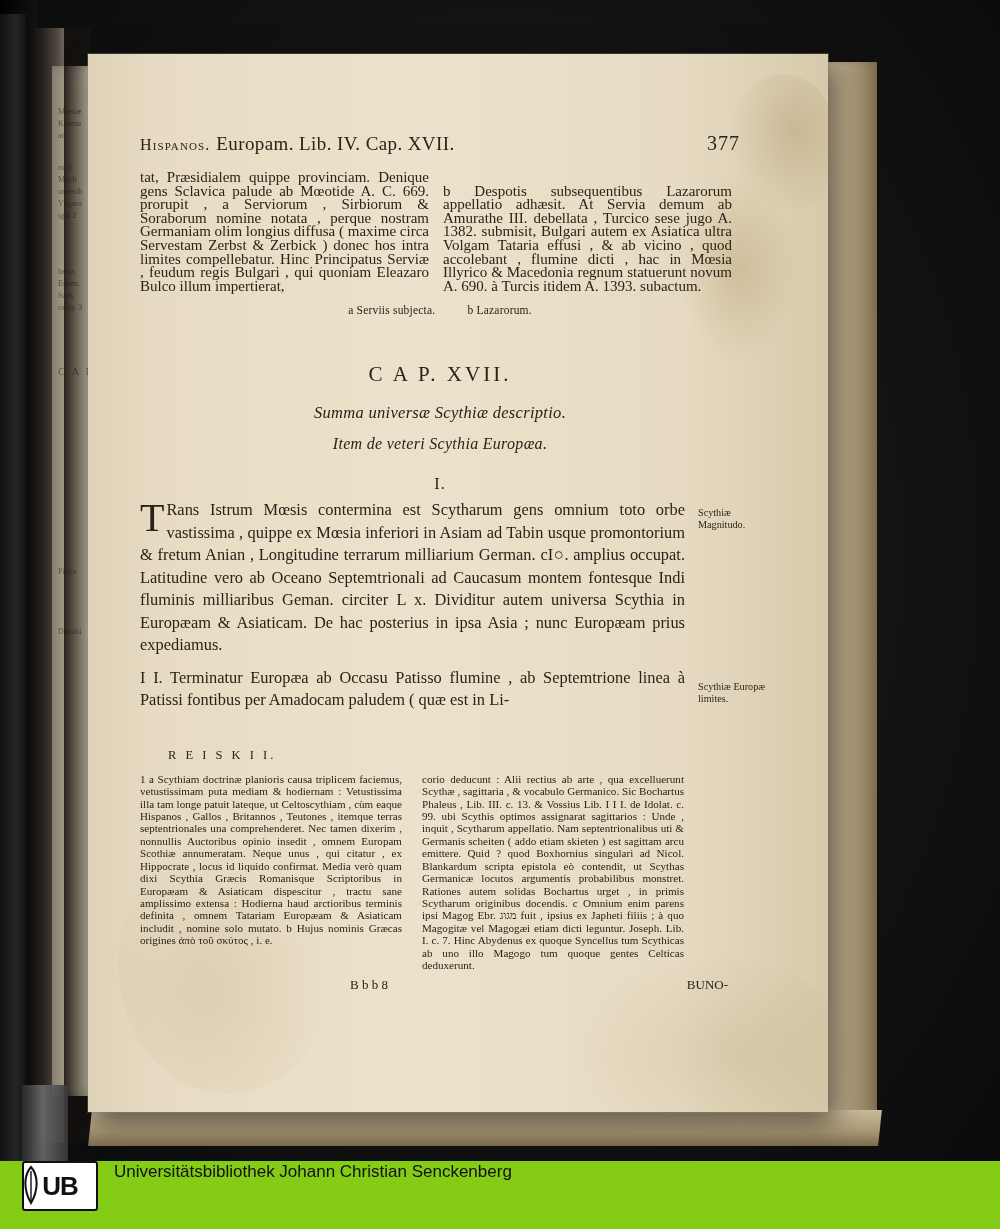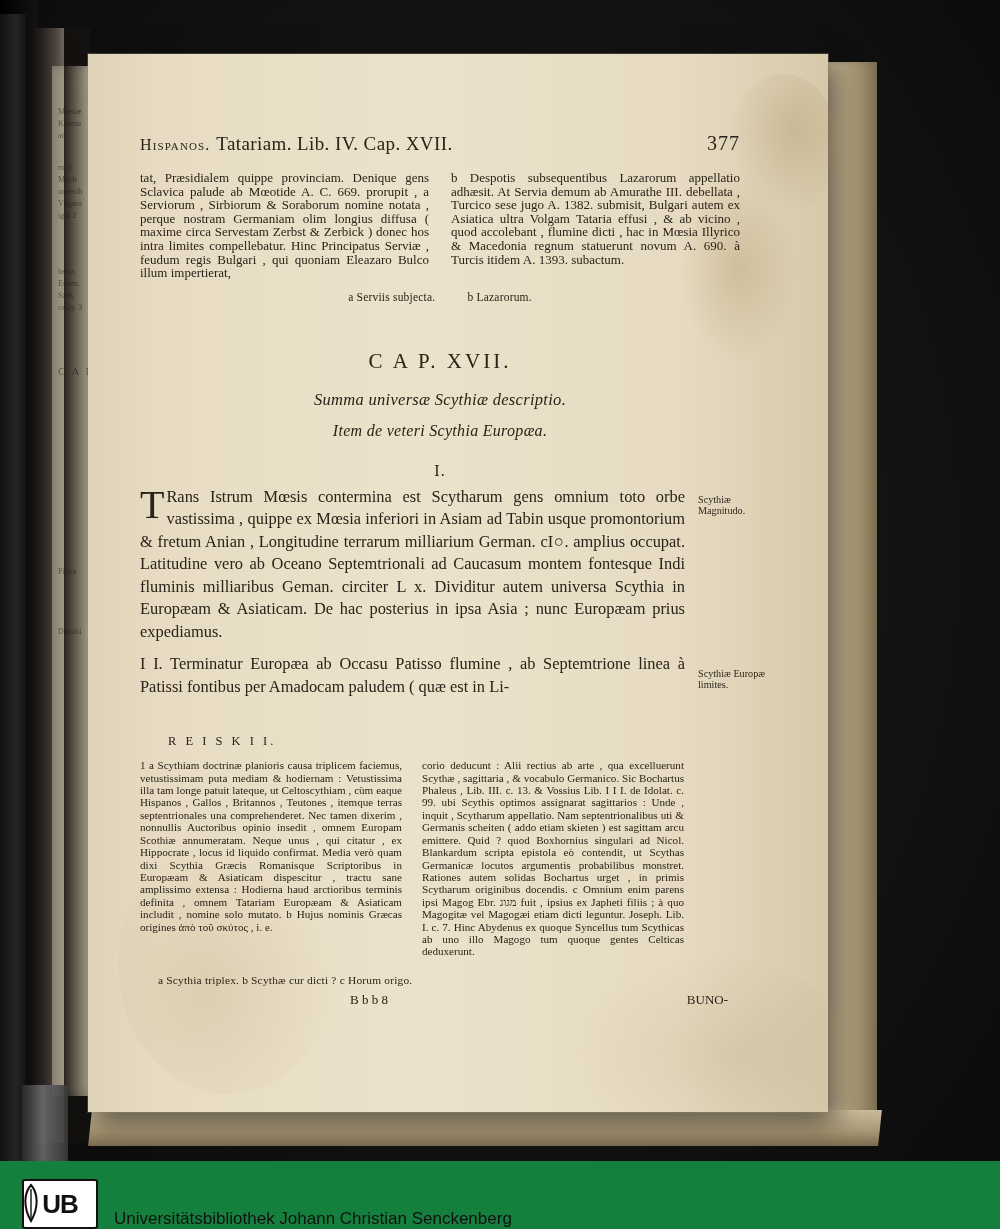--- a/index.html
+++ b/index.html
@@ -143,24 +143,25 @@
   }
   .running-head .rh-main { font-size: 19px; }
   .running-head .folio {
     margin-left: auto;
     font-size: 20px;
     letter-spacing: 1px;
   }
 
   .two-col {
     display: flex;
-    gap: 22px;
-    font-size: 13px;
+    gap: 14px;
+    font-size: 15px;
     line-height: 13.6px;
     text-align: justify;
+    align-items: flex-end;
   }
   .two-col .col { width: 289px; }
   .two-col .col p { margin: 0; }
 
   .notes-line {
     text-align: center;
     font-size: 11.5px;
     margin-top: 11px;
     letter-spacing: 0.2px;
   }
@@ -256,23 +257,23 @@
     font-size: 13px;
     margin-top: 6px;
     padding: 0 12px 0 210px;
   }
 
   
   .watermark {
     position: absolute;
     left: 0; bottom: 0;
     width: 1000px; height: 68px;
-    background: #15803d;
-    display: flex;
-    align-items: flex-end;
+    background: #84cc16;
+    display: flex;
+    align-items: flex-start;
     padding-left: 22px;
     box-sizing: border-box;
   }
   .ub-logo {
     width: 72px; height: 46px;
     border: 2.5px solid #111;
     border-radius: 3px;
     display: flex;
     align-items: center;
     justify-content: center;
@@ -355,21 +356,21 @@
     <div class="stain s2"></div>
     <div class="stain s3"></div>
     <div class="stain s4"></div>
   </div>
 
   <div class="content">
     <div class="inner">
 
       <div class="running-head">
         <span class="rh-small">Hispanos.</span>
-        <span class="rh-main" style="margin-left:6px">Tatariam. Lib. IV. Cap. XVII.</span>
+        <span class="rh-main" style="margin-left:6px">Europam. Lib. IV. Cap. XVII.</span>
         <span class="folio">377</span>
       </div>
 
       <div class="two-col">
         <div class="col">
           <p>tat, Præsidialem quippe provinciam.  Denique gens Sclavica palude ab Mœotide A. C. 669. prorupit ,  a Serviorum ,  Sirbiorum &amp; Soraborum nomine notata ,  perque nostram Germaniam olim longius diffusa  ( maxime circa Servestam Zerbst &amp; Zerbick )  donec hos intra limites compellebatur.   Hinc Principatus Serviæ ,  feudum regis Bulgari ,  qui quoniam Eleazaro Bulco illum impertierat,</p>
         </div>
         <div class="col">
           <p>b Despotis subsequentibus Lazarorum appellatio adhæsit.   At Servia demum ab Amurathe III. debellata ,  Turcico sese jugo A. 1382. submisit,  Bulgari autem ex Asiatica ultra Volgam Tataria effusi ,  &amp; ab vicino ,  quod accolebant ,  flumine dicti ,  hac in Mœsia Illyrico &amp; Macedonia regnum statuerunt novum A. 690. à Turcis itidem A. 1393. subactum.</p>
         </div>
@@ -399,23 +400,20 @@
 
       <div class="notes-cols">
         <div class="ncol left">
           <p>1 a Scythiam doctrinæ planioris causa triplicem faciemus, vetustissimam puta mediam &amp; hodiernam : Vetustissima illa tam longe patuit lateque, ut Celtoscythiam , cùm eaque Hispanos , Gallos , Britannos , Teutones , itemque terras septentrionales una comprehenderet.  Nec tamen dixerim , nonnullis Auctoribus opinio insedit , omnem Europam Scothiæ annumeratam.  Neque unus , qui citatur , ex Hippocrate , locus id liquido confirmat.  Media verò quam dixi Scythia Græcis Romanisque Scriptoribus in Europæam &amp; Asiaticam dispescitur , tractu sane amplissimo extensa : Hodierna haud arctioribus terminis definita , omnem Tatariam Europæam &amp; Asiaticam includit , nomine solo mutato.   b Hujus nominis Græcas origines ἀπὸ τοῦ σκύτος , i. e.</p>
         </div>
         <div class="ncol right">
           <p>corio deducunt : Alii rectius ab arte , qua excelluerunt Scythæ , sagittaria , &amp; vocabulo Germanico.  Sic Bochartus Phaleus , Lib. III. c. 13. &amp; Vossius Lib. I I I. de Idolat. c. 99. ubi Scythis optimos assignarat sagittarios : Unde , inquit , Scytharum appellatio.  Nam septentrionalibus uti &amp; Germanis scheiten ( addo etiam skieten ) est sagittam arcu emittere.  Quid ? quod Boxhornius singulari ad Nicol. Blankardum scripta epistola eò contendit, ut Scythas Germanicæ locutos argumentis probabilibus monstret.  Rationes autem solidas Bochartus urget , in primis Scytharum originibus docendis.  c Omnium enim parens ipsi Magog Ebr. מגוג fuit , ipsius ex Japheti filiis ; à quo Magogitæ vel Magogæi etiam dicti leguntur.  Joseph. Lib. I. c. 7.  Hinc Abydenus ex quoque Syncellus tum Scythicas ab uno illo Magogo tum quoque gentes Celticas deduxerunt.</p>
         </div>
       </div>
 
-      <div class="footline">
-        <span class="left-note">a Scythia triplex.    b Scythæ cur dicti ?    c Horum origo.</span>
-      </div>
 
       <div class="signature-row">
         <span>B b b 8</span>
         <span>BUNO-</span>
       </div>
 
     </div>
   </div>
 
 </div>

